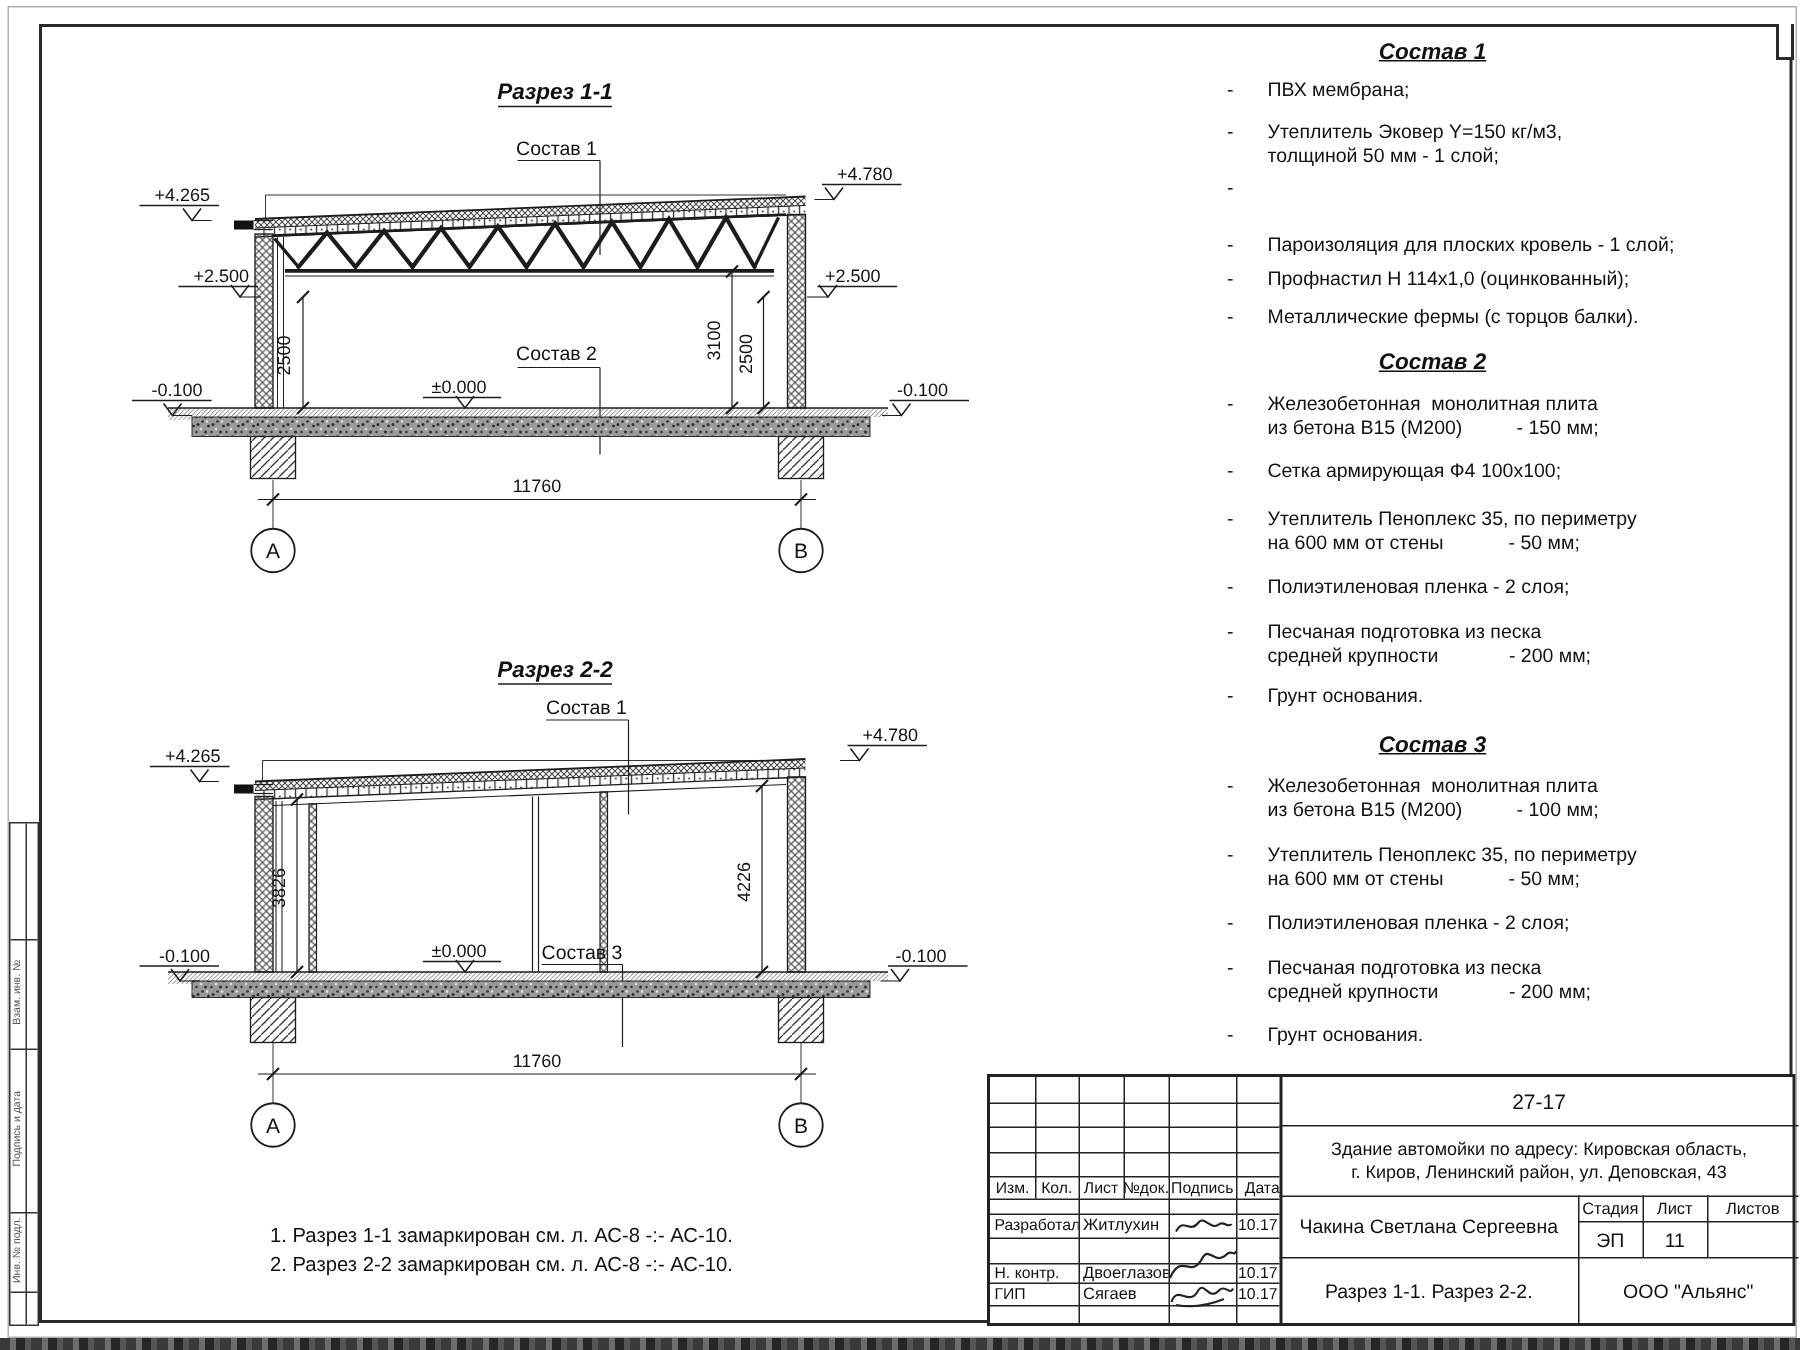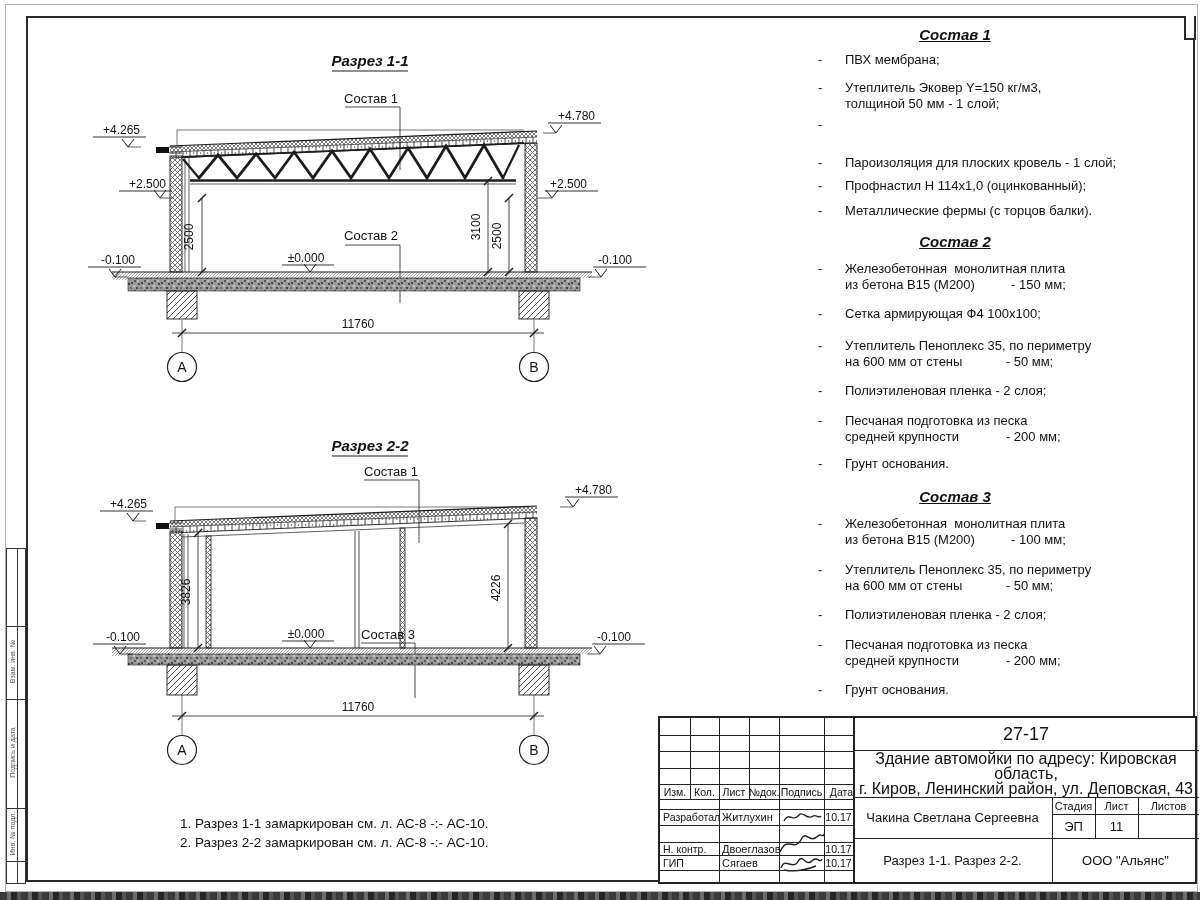--- a/index.html
+++ b/index.html
@@ -24,21 +24,21 @@
   .citem .d{width:27px;flex:0 0 27px;}
   .citem .ln{white-space:pre;}
   
   .notes{position:absolute;left:180px;top:814px;font-size:13.5px;line-height:19px;}
   
   .tb{position:absolute;left:658px;top:716px;width:539px;height:168px;border:2px solid #222;box-sizing:border-box;background:#fff;}
   .tb .hl{position:absolute;height:1px;background:#222;}
   .tb .vl{position:absolute;width:1px;background:#222;}
   .tb .vl2{position:absolute;width:2px;background:#222;}
   .tbc{position:absolute;display:flex;align-items:center;justify-content:center;text-align:center;overflow:hidden;}
-  .f10{font-size:10.5px;} .f11{font-size:11px;} .f12{font-size:16px;} .f13{font-size:13px;} .f14{font-size:18px;}
+  .f10{font-size:10.5px;} .f11{font-size:11px;} .f12{font-size:12px;} .f13{font-size:13px;} .f14{font-size:14px;}
   .left-pad{justify-content:flex-start;padding-left:3px;box-sizing:border-box;text-align:right;}
   
   svg text{font-family:"Liberation Sans",sans-serif;fill:#111;}
   .ttl{font-size:15px;font-weight:bold;font-style:italic;}
   .lb13{font-size:13px;}
   .dm{font-size:12px;}
   .ax{font-size:14px;}
 </style>
 </head>
 <body>

